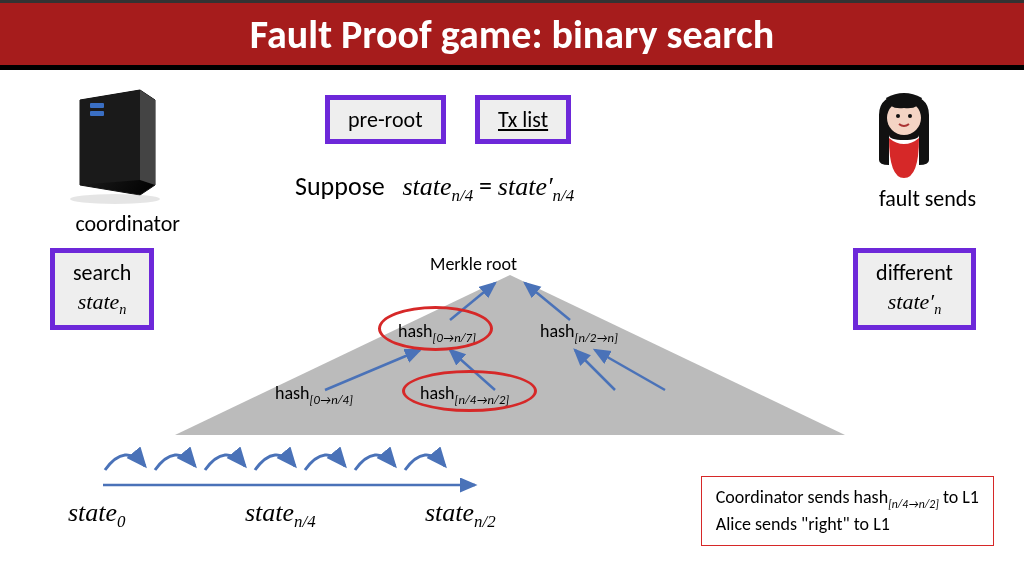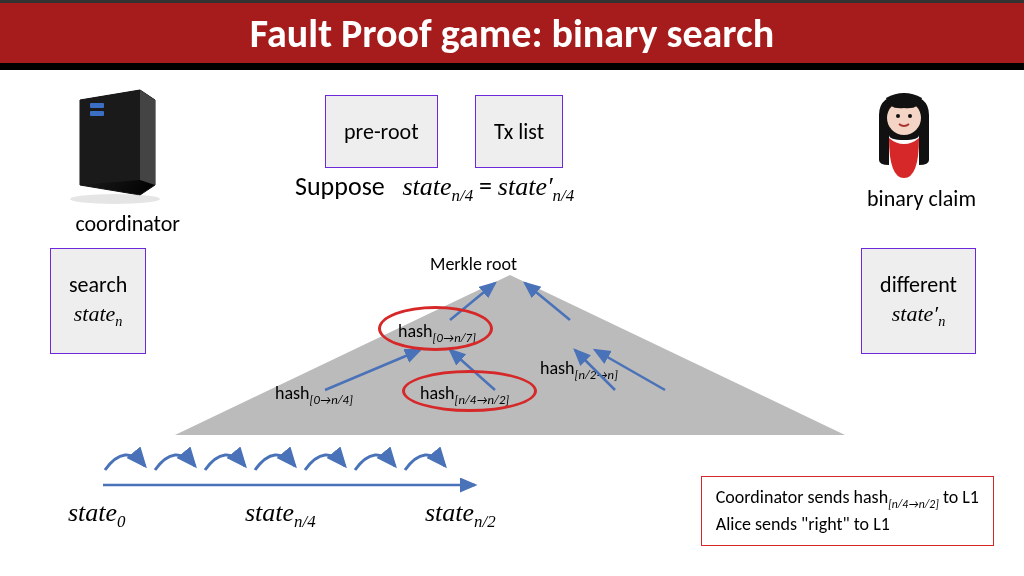--- a/index.html
+++ b/index.html
@@ -1,19 +1,19 @@
 <!DOCTYPE html>
 <html><head>
 <meta charset="utf-8">
 <style>
   * { box-sizing: border-box; margin: 0; padding: 0; }
   body { width: 1024px; height: 576px; background: #fff; font-family: Calibri, Arial, sans-serif; position: relative; overflow: hidden; }
-  .title-bar { width: 100%; height: 70px; background: #a61c1c; border-top: 3px solid #333; border-bottom: 7px solid #000000; display: flex; align-items: center; justify-content: center; }
+  .title-bar { width: 100%; height: 70px; background: #a61c1c; border-top: 3px solid #333; border-bottom: 5px solid #000000; display: flex; align-items: center; justify-content: center; }
   .title-bar h1 { color: #fff; font-size: 40px; font-weight: bold; }
-  .box { position: absolute; border: 1px solid #6d28d9; background: #eeeeee; padding: 22px 18px; font-size: 22px; text-align: center; }
+  .box { position: absolute; border: 5px solid #6d28d9; background: #eeeeee; padding: 6px 18px; font-size: 22px; text-align: center; }
   .label { position: absolute; font-size: 22px; text-align: right; }
   .math { font-family: 'Cambria Math', 'Times New Roman', serif; font-style: italic; }
   sub { font-size: 0.65em; font-style: italic; }
   .server { position: absolute; left: 60px; top: 85px; }
   .alice { position: absolute; right: 80px; top: 90px; }
   .triangle { position: absolute; left: 175px; top: 275px; width: 0; height: 0; border-left: 335px solid transparent; border-right: 335px solid transparent; border-bottom: 160px solid #bbbbbb; }
   .tree-label { position: absolute; font-size: 18px; font-family: Calibri, Arial, sans-serif; }
   .tree-label sub { font-size: 0.7em; }
   .ellipse { position: absolute; border: 3px solid #d62828; border-radius: 50%; background: transparent; }
   .note-box { position: absolute; right: 30px; bottom: 30px; border: 1.5px solid #d62828; background: #fff; padding: 8px 14px; font-size: 18px; line-height: 1.4; margin-left: 8px; }
@@ -50,24 +50,24 @@
     <circle cx="40" cy="28" r="17" fill="#f4d4c4"></circle>
     <circle cx="34" cy="26" r="2" fill="#111"></circle>
     <circle cx="46" cy="26" r="2" fill="#111"></circle>
     <path d="M35 34 Q40 38 45 34" stroke="#a33" stroke-width="2" fill="none"></path>
     <path d="M25 48 Q25 88 40 88 Q55 88 55 48 Q48 54 40 54 Q32 54 25 48" fill="#d62828"></path>
     <path d="M22 8 Q40 -2 58 8 Q55 20 40 18 Q25 20 22 8" fill="#111"></path>
   </svg>
 </div>
 
 <div class="label" style="left:60px; top:210px; width:120px;">coordinator</div>
-<div class="label" style="right:48px; top:185px; width:120px;">binary claim</div>
+<div class="label" style="right:48px; top:185px; width:120px;">fault sends</div>
 
 <div class="box" style="left:325px; top:95px;">pre-root</div>
-<div class="box" style="left:475px; top:95px;">Tx list</div>
+<div class="box" style="left:475px; top:95px;text-decoration:underline;">Tx list</div>
 
 <div class="box" style="left:50px; top:248px; line-height:1.3;">
   <span>search</span><br>
   <span class="math"><span>state</span><sub>n</sub></span>
 </div>
 
 <div class="box" style="right:48px; top:248px; line-height:1.3;">
   <span>different</span><br>
   <span class="math"><span>state′</span><sub>n</sub></span>
 </div>
@@ -89,21 +89,21 @@
         <path d="M0,0 L7,3 L0,6 Z" fill="#4a72b8"></path>
       </marker>
     </defs>
   <line x1="20" y1="45" x2="65" y2="8" stroke="#4a72b8" stroke-width="2.5" marker-end="url(#ah)"></line>
   <line x1="140" y1="45" x2="95" y2="8" stroke="#4a72b8" stroke-width="2.5" marker-end="url(#ah)"></line>
 </svg>
 
 <div class="tree-label" style="left:398px; top:320px;">
   <span>hash</span><sub>[0→n/7]</sub>
 </div>
-<div class="tree-label" style="left:540px; top:320px;margin-top:37px;">
+<div class="tree-label" style="left:540px; top:320px;">
   <span>hash</span><sub>[n/2→n]</sub>
 </div>
 
 <svg class="arrow" style="left:285px; top:340px;" width="400" height="60">
   <line x1="40" y1="50" x2="135" y2="10" stroke="#4a72b8" stroke-width="2.5" marker-end="url(#ah)"></line>
   <line x1="210" y1="50" x2="165" y2="10" stroke="#4a72b8" stroke-width="2.5" marker-end="url(#ah)"></line>
   <line x1="330" y1="50" x2="290" y2="10" stroke="#4a72b8" stroke-width="2.5" marker-end="url(#ah)"></line>
   <line x1="380" y1="50" x2="310" y2="10" stroke="#4a72b8" stroke-width="2.5" marker-end="url(#ah)"></line>
 </svg>
 

